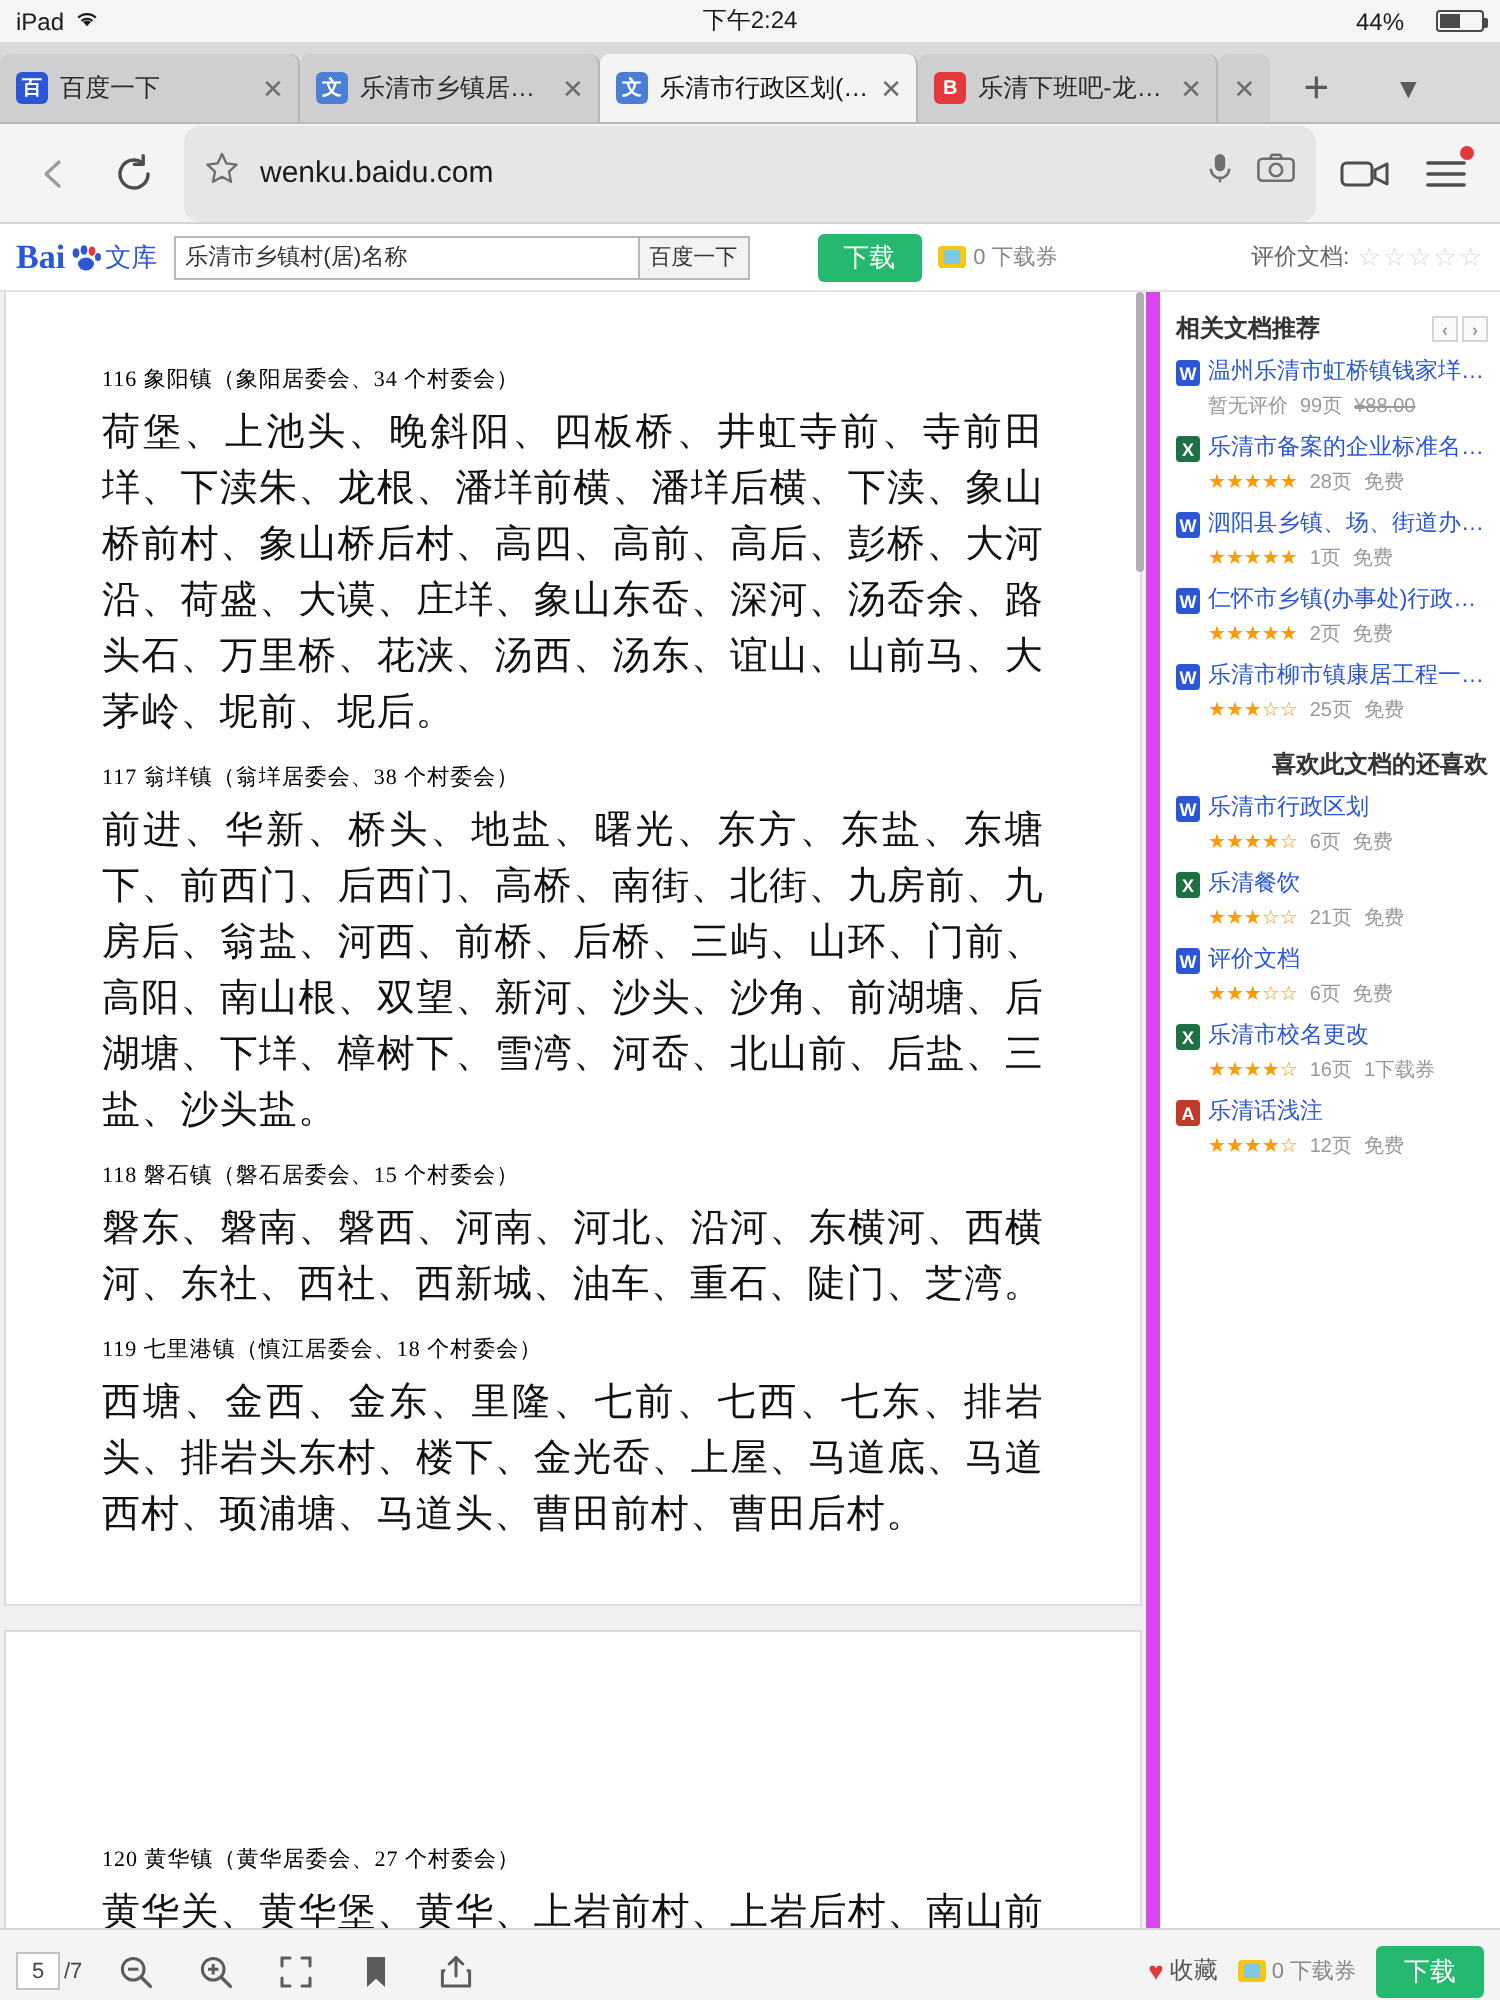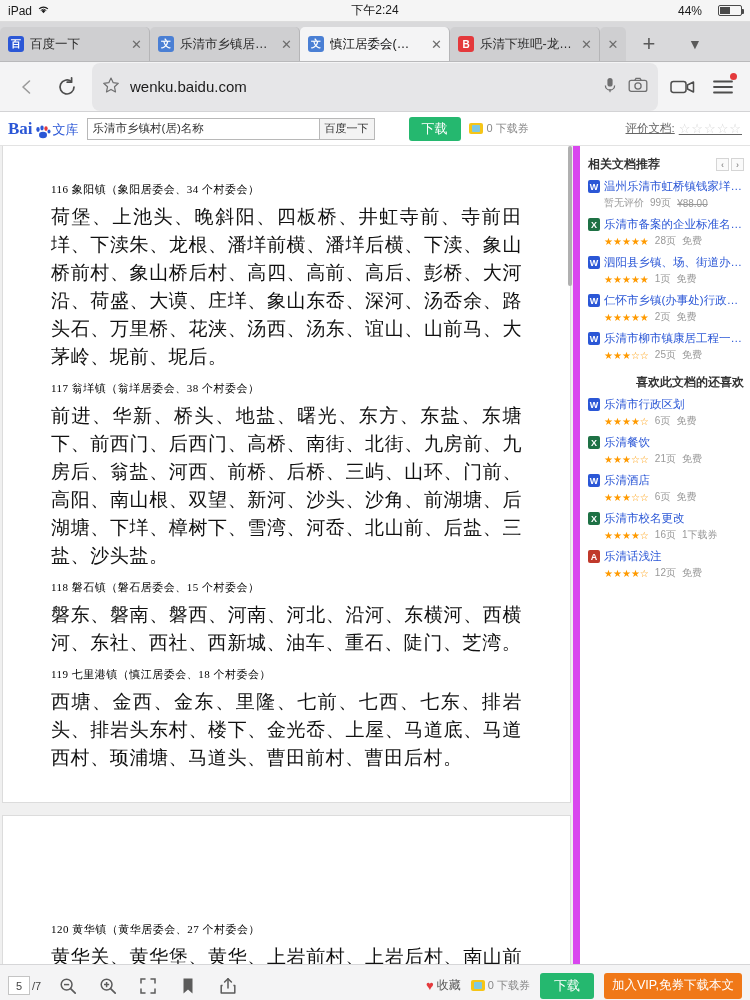--- a/index.html
+++ b/index.html
@@ -74,21 +74,21 @@
     display: flex; align-items: center; padding: 0 10px; gap: 10px;
   }
   .urltext { flex: 1 1 auto; font-size: 15px; color: #1b1b1b; text-align: left; }
   .urlbox .star, .urlbox .mic, .urlbox .cam { color: #6f6f70; }
 
   
   .wk-header {
     height: 34px; background: #ffffff; border-bottom: 1px solid #e3e3e3;
     display: flex; align-items: center; padding: 0 8px; gap: 8px;
   }
-  .wk-logo { display: flex; align-items: flex-end; gap: 2px; }
+  .wk-logo { display: flex; align-items: center; gap: 2px; }
   .wk-logo .bai { color: #2b57d6; font-size: 17px; font-weight: bold; font-family: "Liberation Serif", serif; }
   .wk-logo .paw { width: 16px; height: 14px; }
   .wk-logo .wenku { color: #2b57d6; font-size: 13px; }
   .wk-search {
     display: flex; align-items: stretch; height: 22px;
   }
   .wk-search input {
     width: 232px; height: 22px; border: 1px solid #b8b8b8; border-right: none;
     font-size: 11.5px; padding: 0 5px; color: #333; background: #fff;
     font-family: "Liberation Sans", sans-serif;
@@ -98,21 +98,21 @@
     color: #333; display: flex; align-items: center; justify-content: center;
   }
   .wk-dl {
     width: 52px; height: 24px; background: #25b86f; color: #fff; font-size: 13px;
     display: flex; align-items: center; justify-content: center; border-radius: 3px;
     margin-left: 26px;
   }
   .wk-coupon { display: flex; align-items: center; gap: 4px; font-size: 11px; color: #888; }
   .coin { width: 14px; height: 11px; background: #f5c518; border-radius: 2px; position: relative;}
   .coin::after{content:"";position:absolute;left:3px;top:2px;width:8px;height:7px;background:#7ec8e3;border-radius:1px;}
-  .wk-rate { margin-left: auto; display: flex; align-items: flex-start; gap: 4px; font-size: 11.5px; color: #666; text-decoration: underline; }
+  .wk-rate { margin-left: auto; display: flex; align-items: flex-start; gap: 4px; font-size: 11.5px; color: #666; }
   .stars { color: #d8d8d8; font-size: 13px; letter-spacing: 1px; }
 
   
   .content { display: flex; height: 818px; background: #f0f0f0; position: relative; }
   .doc-col { width: 573px; background: #f0f0f0; padding: 0; overflow: hidden; position: relative; }
   .page {
     background: #fff; border: 1px solid #dcdcdc; margin: 0 2px 12px 2px;
     padding: 26px 48px 30px 48px;
   }
   .page.first { margin-top: 0; border-top: none; min-height: 650px; }
@@ -205,21 +205,21 @@
     <span class="tab-title">百度一下</span>
     <span class="tab-close">✕</span>
   </div>
   <div class="tab">
     <span class="favicon" style="background:#4a7fd4">文</span>
     <span class="tab-title">乐清市乡镇居…</span>
     <span class="tab-close">✕</span>
   </div>
   <div class="tab active">
     <span class="favicon" style="background:#4a7fd4">文</span>
-    <span class="tab-title">慎江居委会(…</span>
+    <span class="tab-title">乐清市行政区划(…</span>
     <span class="tab-close">✕</span>
   </div>
   <div class="tab">
     <span class="favicon" style="background:#e4393c">B</span>
     <span class="tab-title">乐清下班吧-龙…</span>
     <span class="tab-close">✕</span>
   </div>
   <div class="tab-extra">✕</div>
   <div class="tab-plus">+</div>
   <div class="tab-menu">▼</div>
@@ -418,21 +418,21 @@
       <div class="si-meta">
         <span class="si-stars">★★★☆☆</span>
         <span>21页</span>
         <span class="si-price">免费</span>
       </div>
     </div>
 
     <div class="side-item">
       <div class="si-title">
         <span class="si-badge" style="background:#2b57d6">W</span>
-        <span class="si-name">乐清酒店</span>
+        <span class="si-name">评价文档</span>
       </div>
       <div class="si-meta">
         <span class="si-stars">★★★☆☆</span>
         <span>6页</span>
         <span class="si-price">免费</span>
       </div>
     </div>
 
     <div class="side-item">
       <div class="si-title">
@@ -504,15 +504,14 @@
   <div class="bb-right">
     <div class="fav">
       <span class="heart">♥</span>
       <span>收藏</span>
     </div>
     <div class="bb-coupon">
       <span class="coin"></span>
       <span>0 下载券</span>
     </div>
     <div class="bb-dl">下载</div>
-    <div class="bb-vip">加入VIP,免券下载本文</div>
   </div>
 </div>
 
 </body></html>

